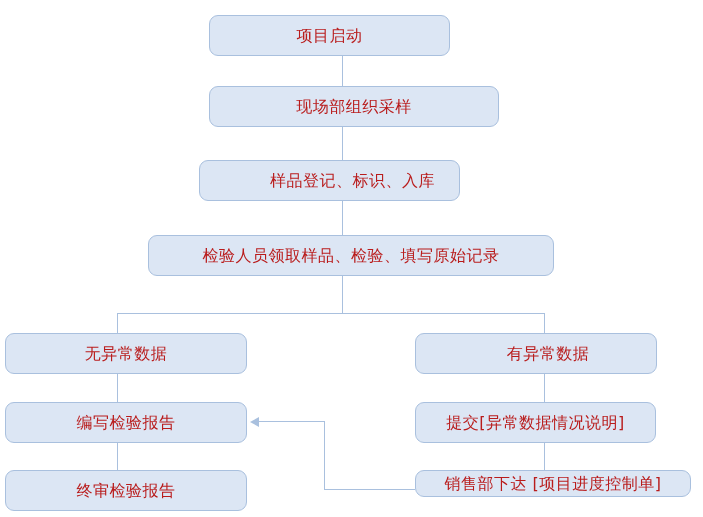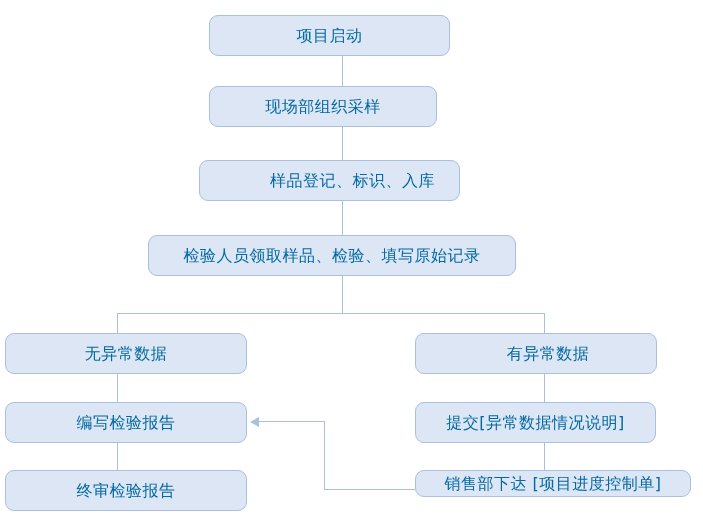--- a/index.html
+++ b/index.html
@@ -17,21 +17,21 @@
   }
   .node {
     position: absolute;
     box-sizing: border-box;
     background: #dce6f4;
     border: 1px solid #a9c0de;
     border-radius: 9px;
     display: flex;
     align-items: center;
     justify-content: center;
-    color: #0369a1;
+    color: #b91c1c;
     font-size: 16px;
     line-height: 1;
     letter-spacing: 0.5px;
     white-space: nowrap;
   }
   .conn {
     position: absolute;
     background: #a9c0de;
   }
   .conn.v { width: 1px; }
@@ -66,29 +66,29 @@
 
   <div class="conn h" style="left:324px; top:489px; width:91px;"></div>
   <div class="conn v" style="left:324px; top:421px; height:69px;"></div>
   <div class="conn h" style="left:258px; top:421px; width:67px;"></div>
   <div class="arrow-left" style="left:250px; top:417px;"></div>
 
   <div class="node" style="left:209px; top:15px; width:241px; height:41px;">
     <span>项目启动</span>
   </div>
 
-  <div class="node" style="left:209px; top:86px; width:228px; height:41px;justify-content:center;">
+  <div class="node" style="left:209px; top:86px; width:290px; height:41px;justify-content:center;">
     <span>现场部组织采样</span>
   </div>
 
   <div class="node" style="left:199px; top:160px; width:261px; height:41px;padding-left:46px;">
     <span>样品登记、标识、入库</span>
   </div>
 
-  <div class="node" style="left:148px; top:235px; width:368px; height:41px;">
+  <div class="node" style="left:148px; top:235px; width:406px; height:41px;">
     <span>检验人员领取样品、检验、填写原始记录</span>
   </div>
 
   <div class="node" style="left:5px; top:333px; width:242px; height:41px;text-align:right;">
     <span>无异常数据</span>
   </div>
 
   <div class="node" style="left:415px; top:333px; width:242px; height:41px;padding-left:24px;">
     <span>有异常数据</span>
   </div>

